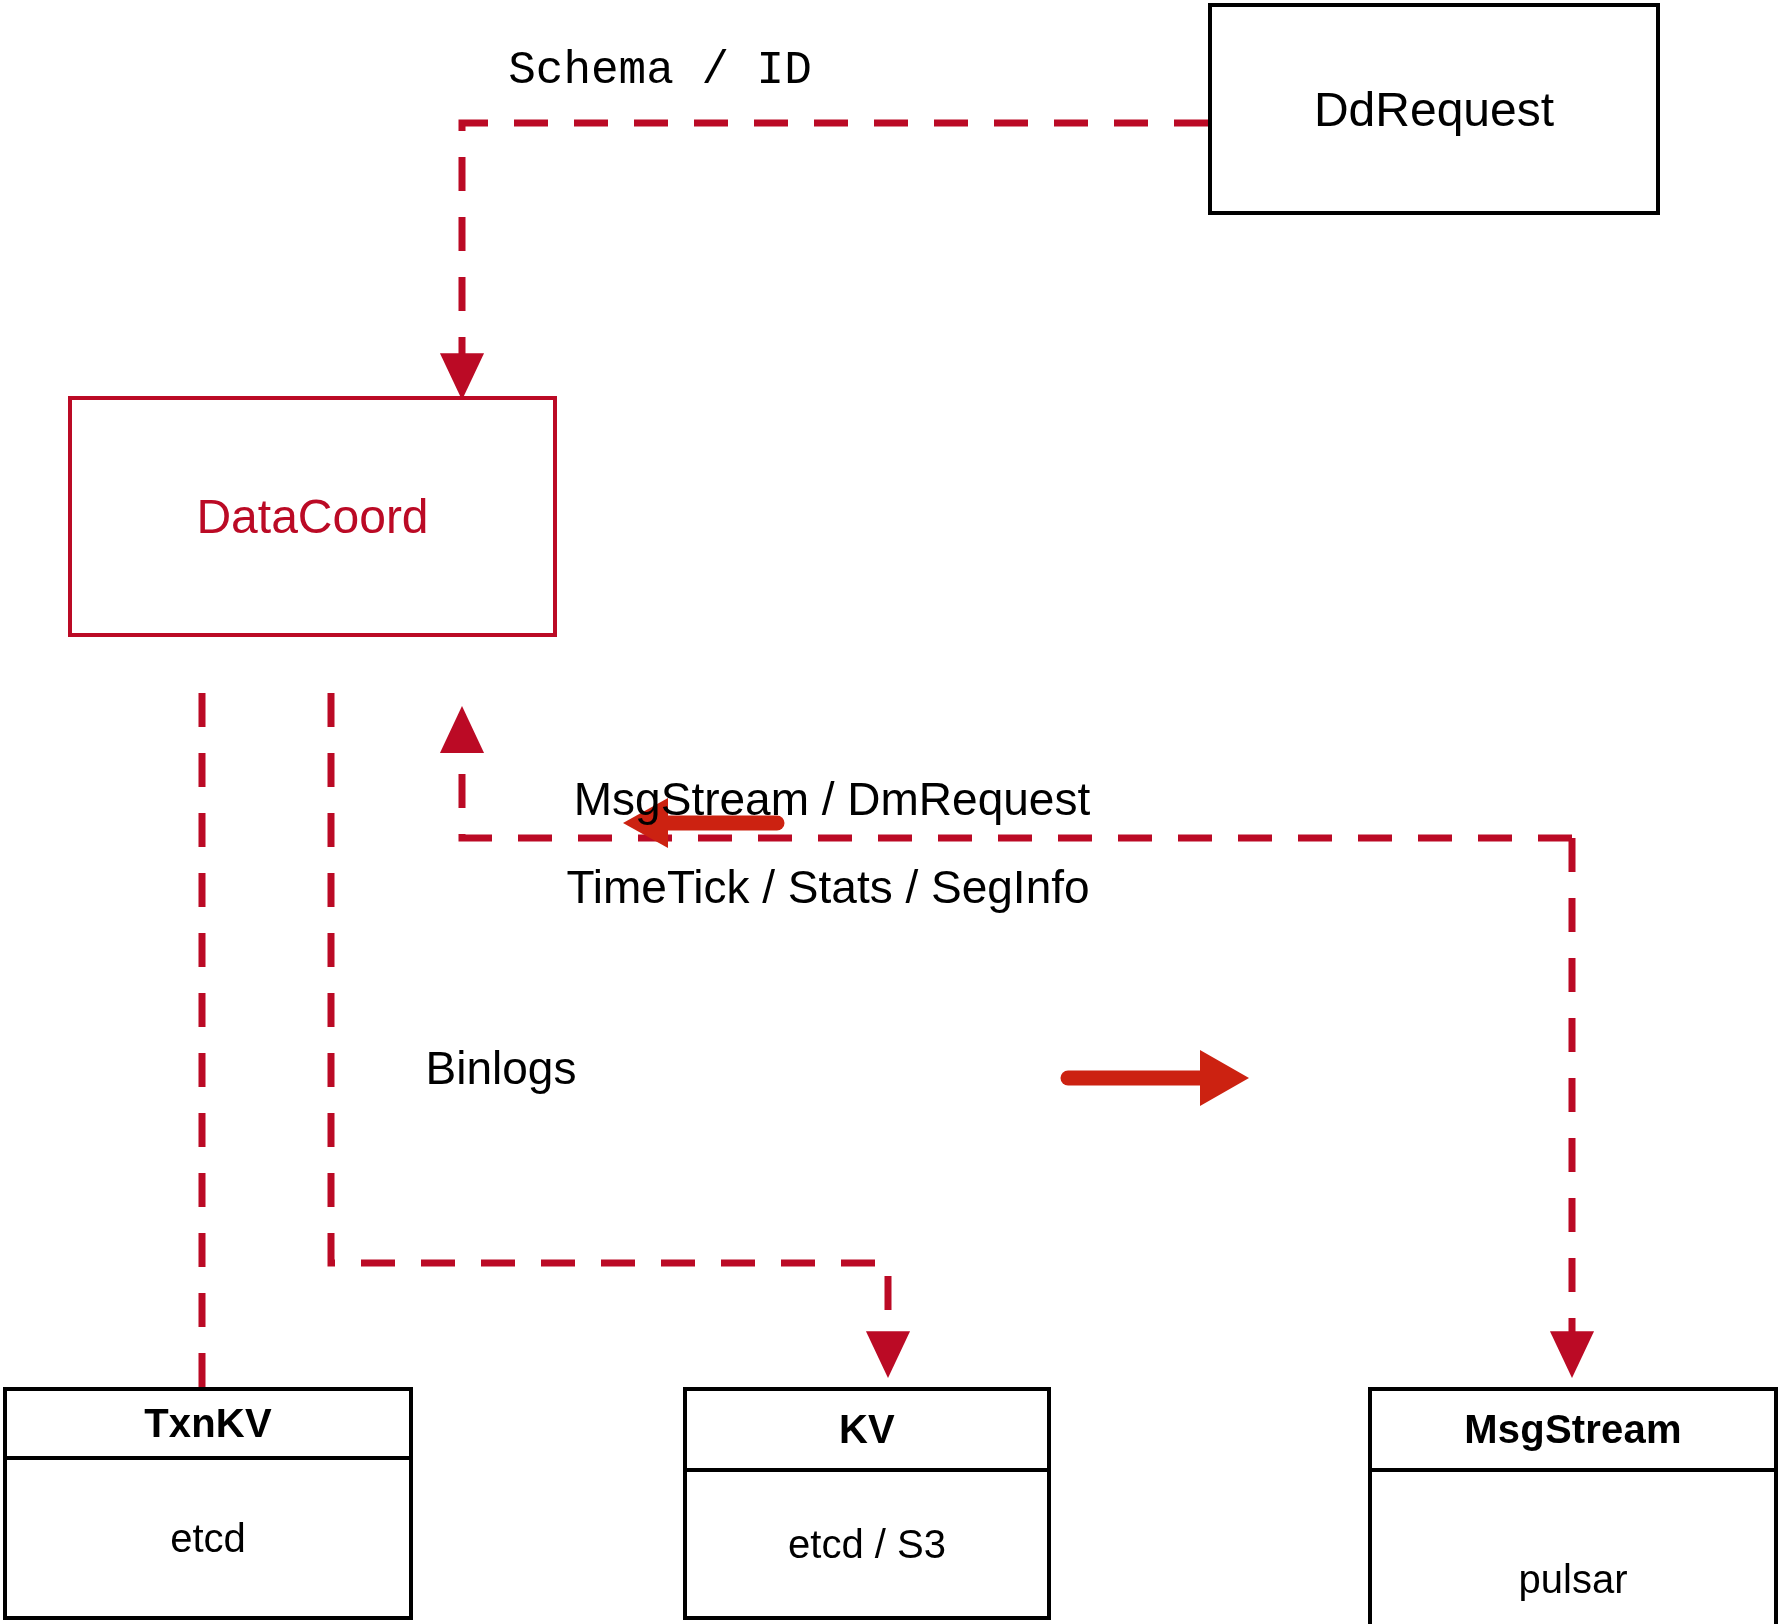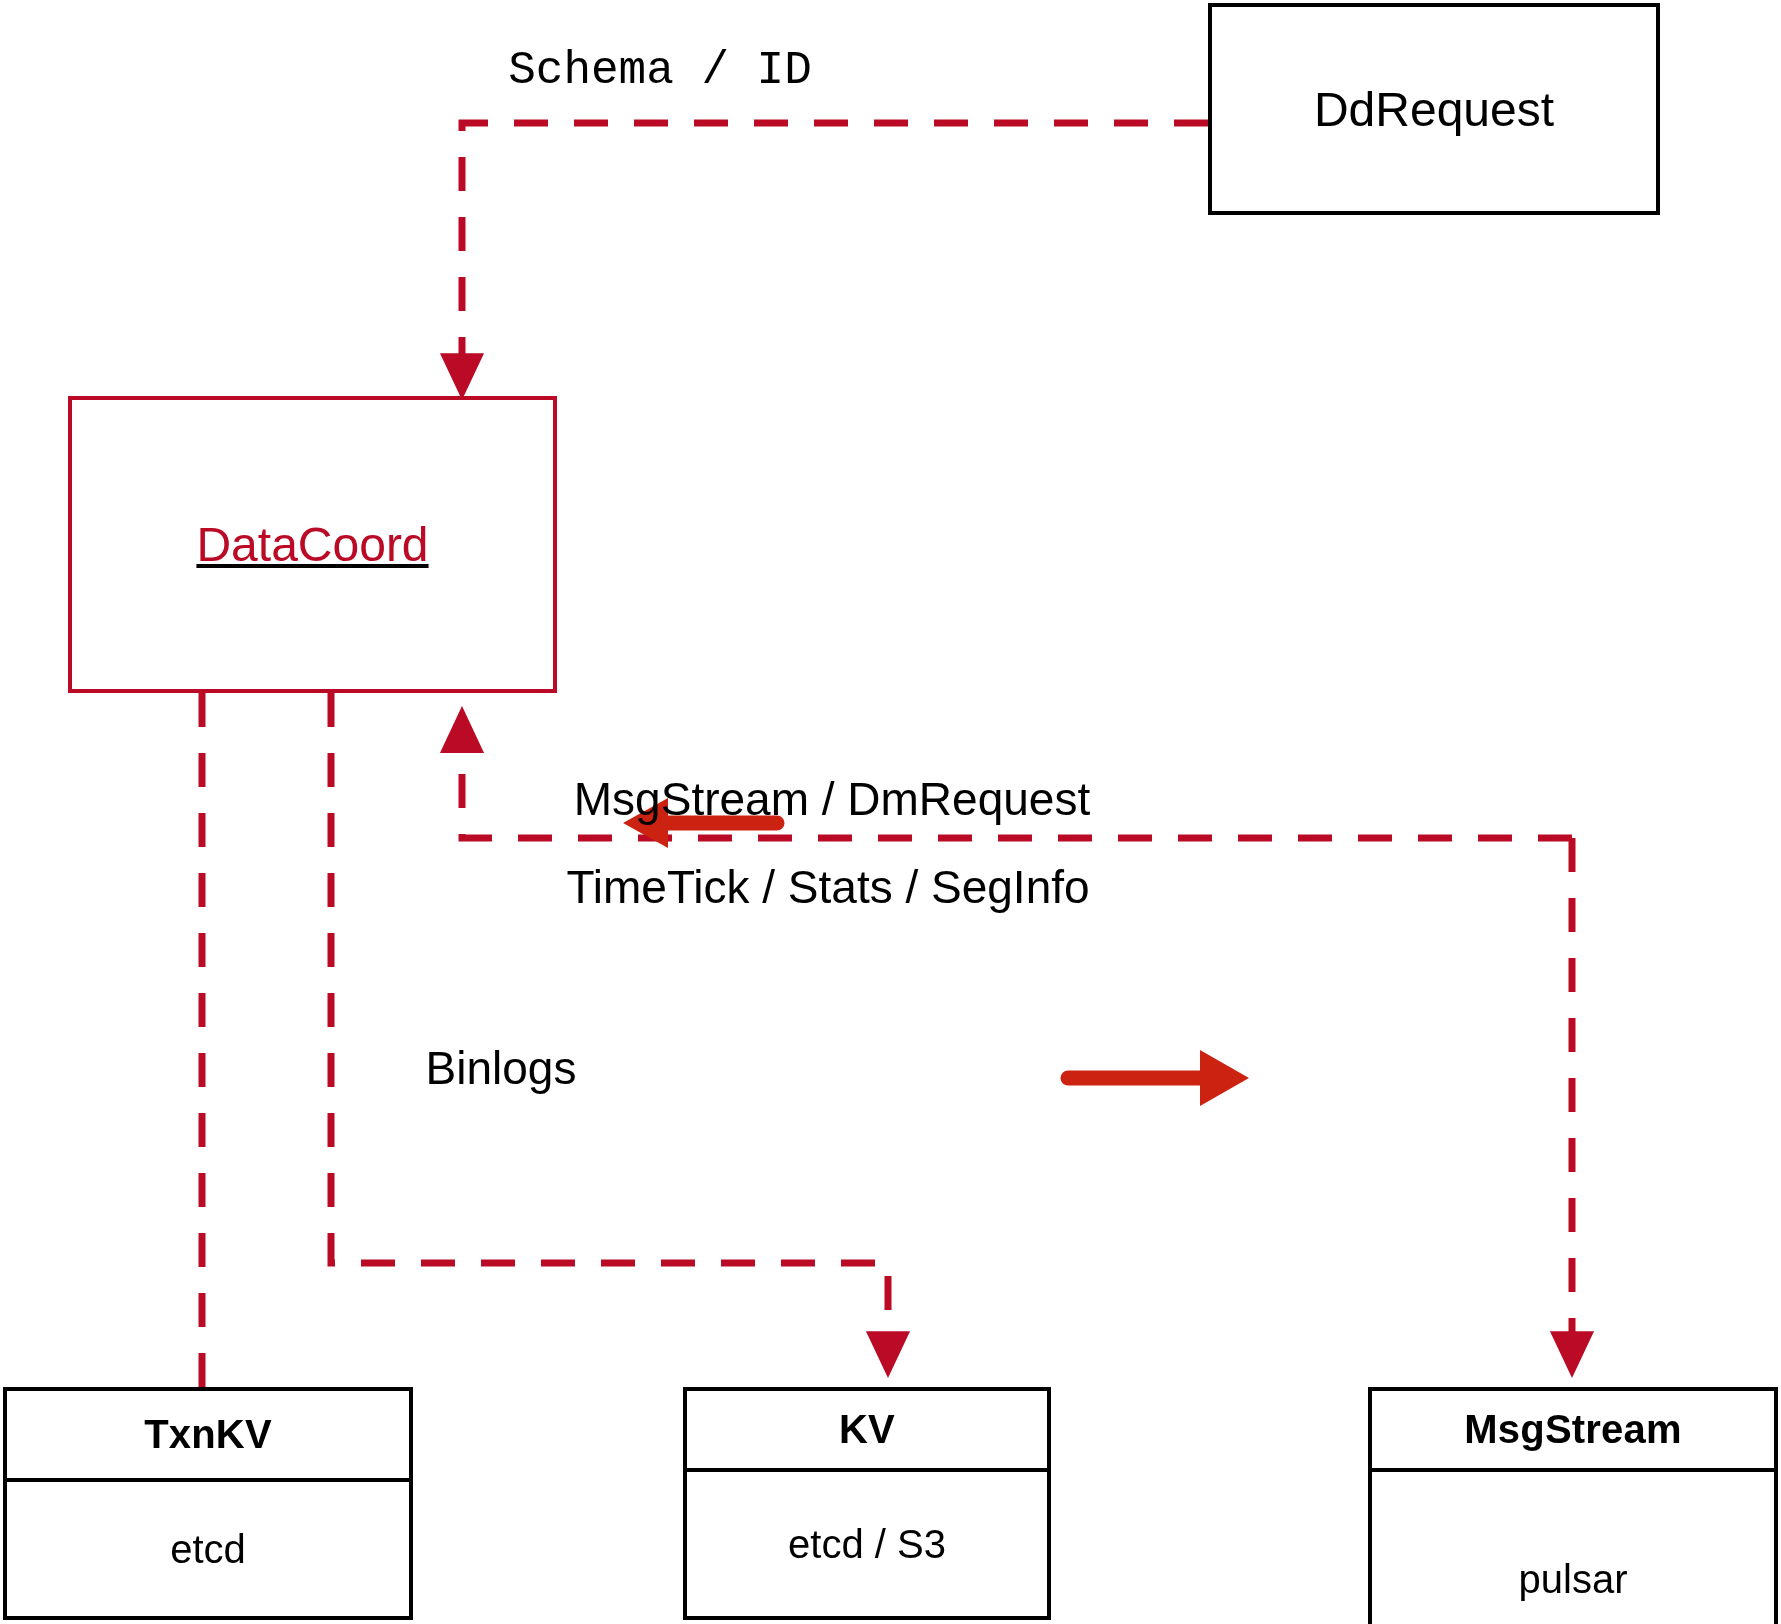--- a/index.html
+++ b/index.html
@@ -117,26 +117,26 @@
     <g>
       <path d="M 1068 1078 L 1205 1078" fill="none" stroke="#cc2211" stroke-width="15" stroke-linecap="round"></path>
       <path d="M 1249 1078 L 1200 1050 L 1200 1106 z" fill="#cc2211"></path>
     </g>
   </svg>
 
   <div class="node black" style="left:1208px; top:3px; width:452px; height:212px;">
     <div class="single-label">DdRequest</div>
   </div>
 
-  <div class="node red" style="left:68px; top:396px; width:489px; height:297px;text-decoration:underline;">
+  <div class="node red" style="left:68px; top:396px; width:489px; height:241px;">
     <div class="single-label redtext">DataCoord</div>
   </div>
 
   <div class="node black" style="left:3px; top:1387px; width:410px; height:233px;">
-    <div class="node-title" style="height:87px;text-align:right;">TxnKV</div>
+    <div class="node-title" style="height:65px;text-align:right;">TxnKV</div>
     <div class="node-divider"></div>
     <div class="node-body">
       <div>etcd</div>
     </div>
   </div>
 
   <div class="node black" style="left:683px; top:1387px; width:368px; height:233px;">
     <div class="node-title" style="height:77px;">KV</div>
     <div class="node-divider"></div>
     <div class="node-body">

